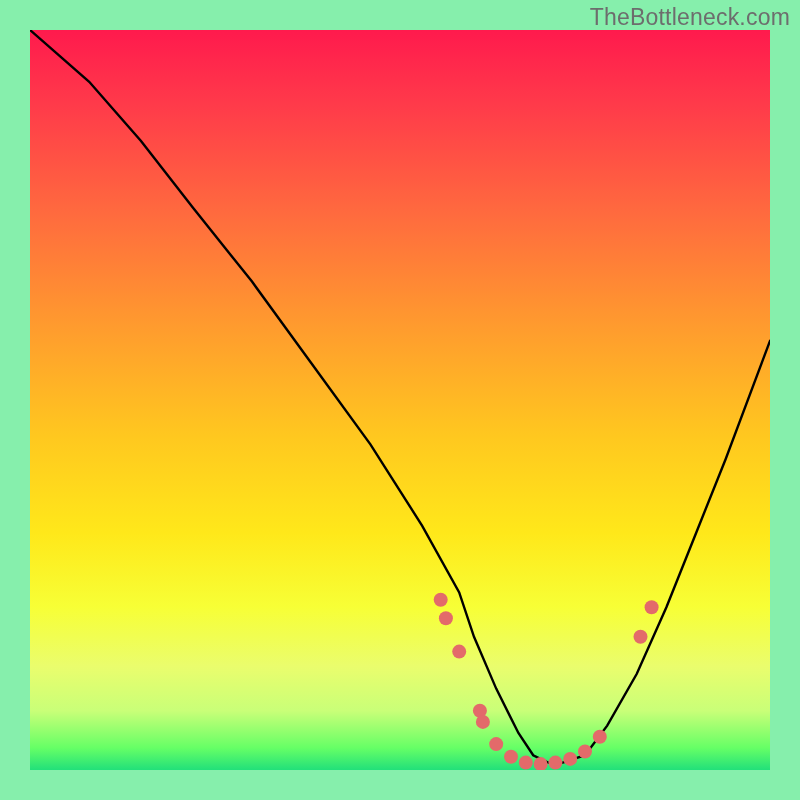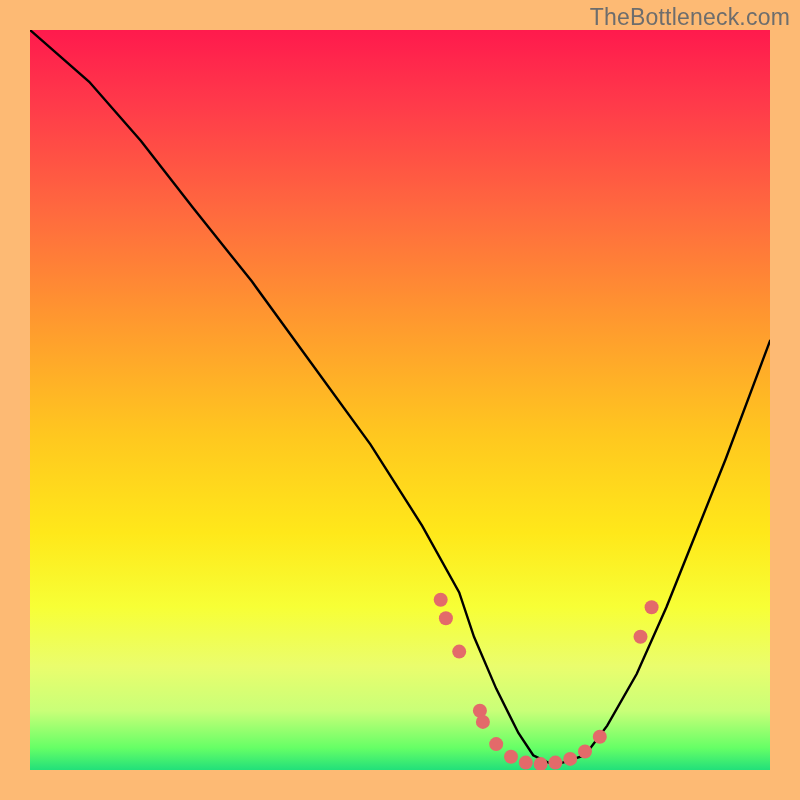--- a/index.html
+++ b/index.html
@@ -10,21 +10,21 @@
     background: #000;
     overflow: hidden;
     font-family: Arial, Helvetica, sans-serif;
   }
   .frame {
     position: absolute;
     left: 0;
     top: 0;
     width: 800px;
     height: 800px;
-    background: #fdba74;
+    background: #86efac;
   }
   .plot-area {
     position: absolute;
     left: 30px;
     top: 30px;
     width: 740px;
     height: 740px;
     
     background: linear-gradient(
       to bottom,

